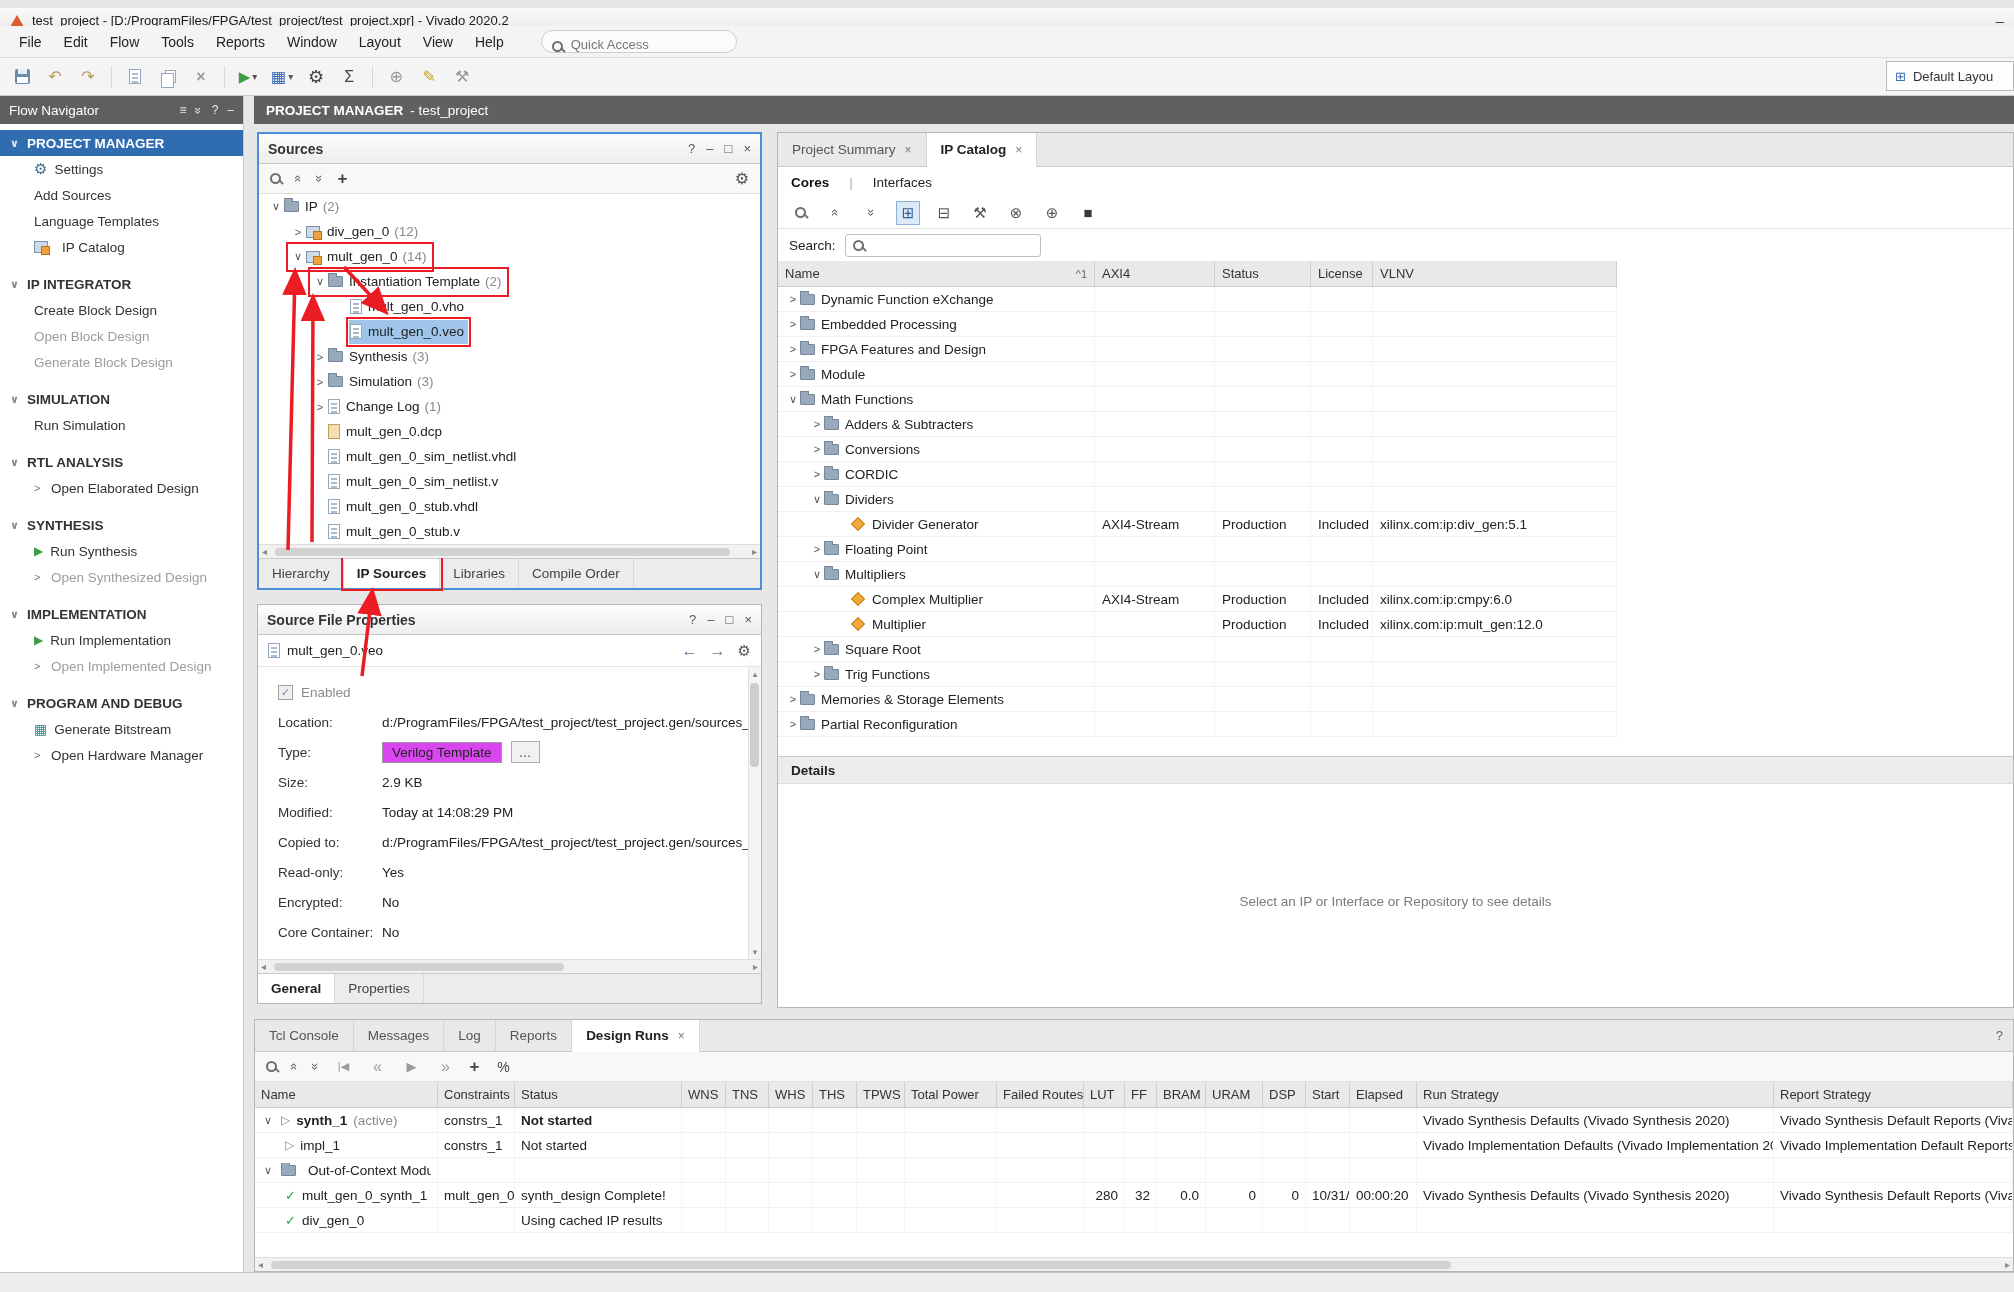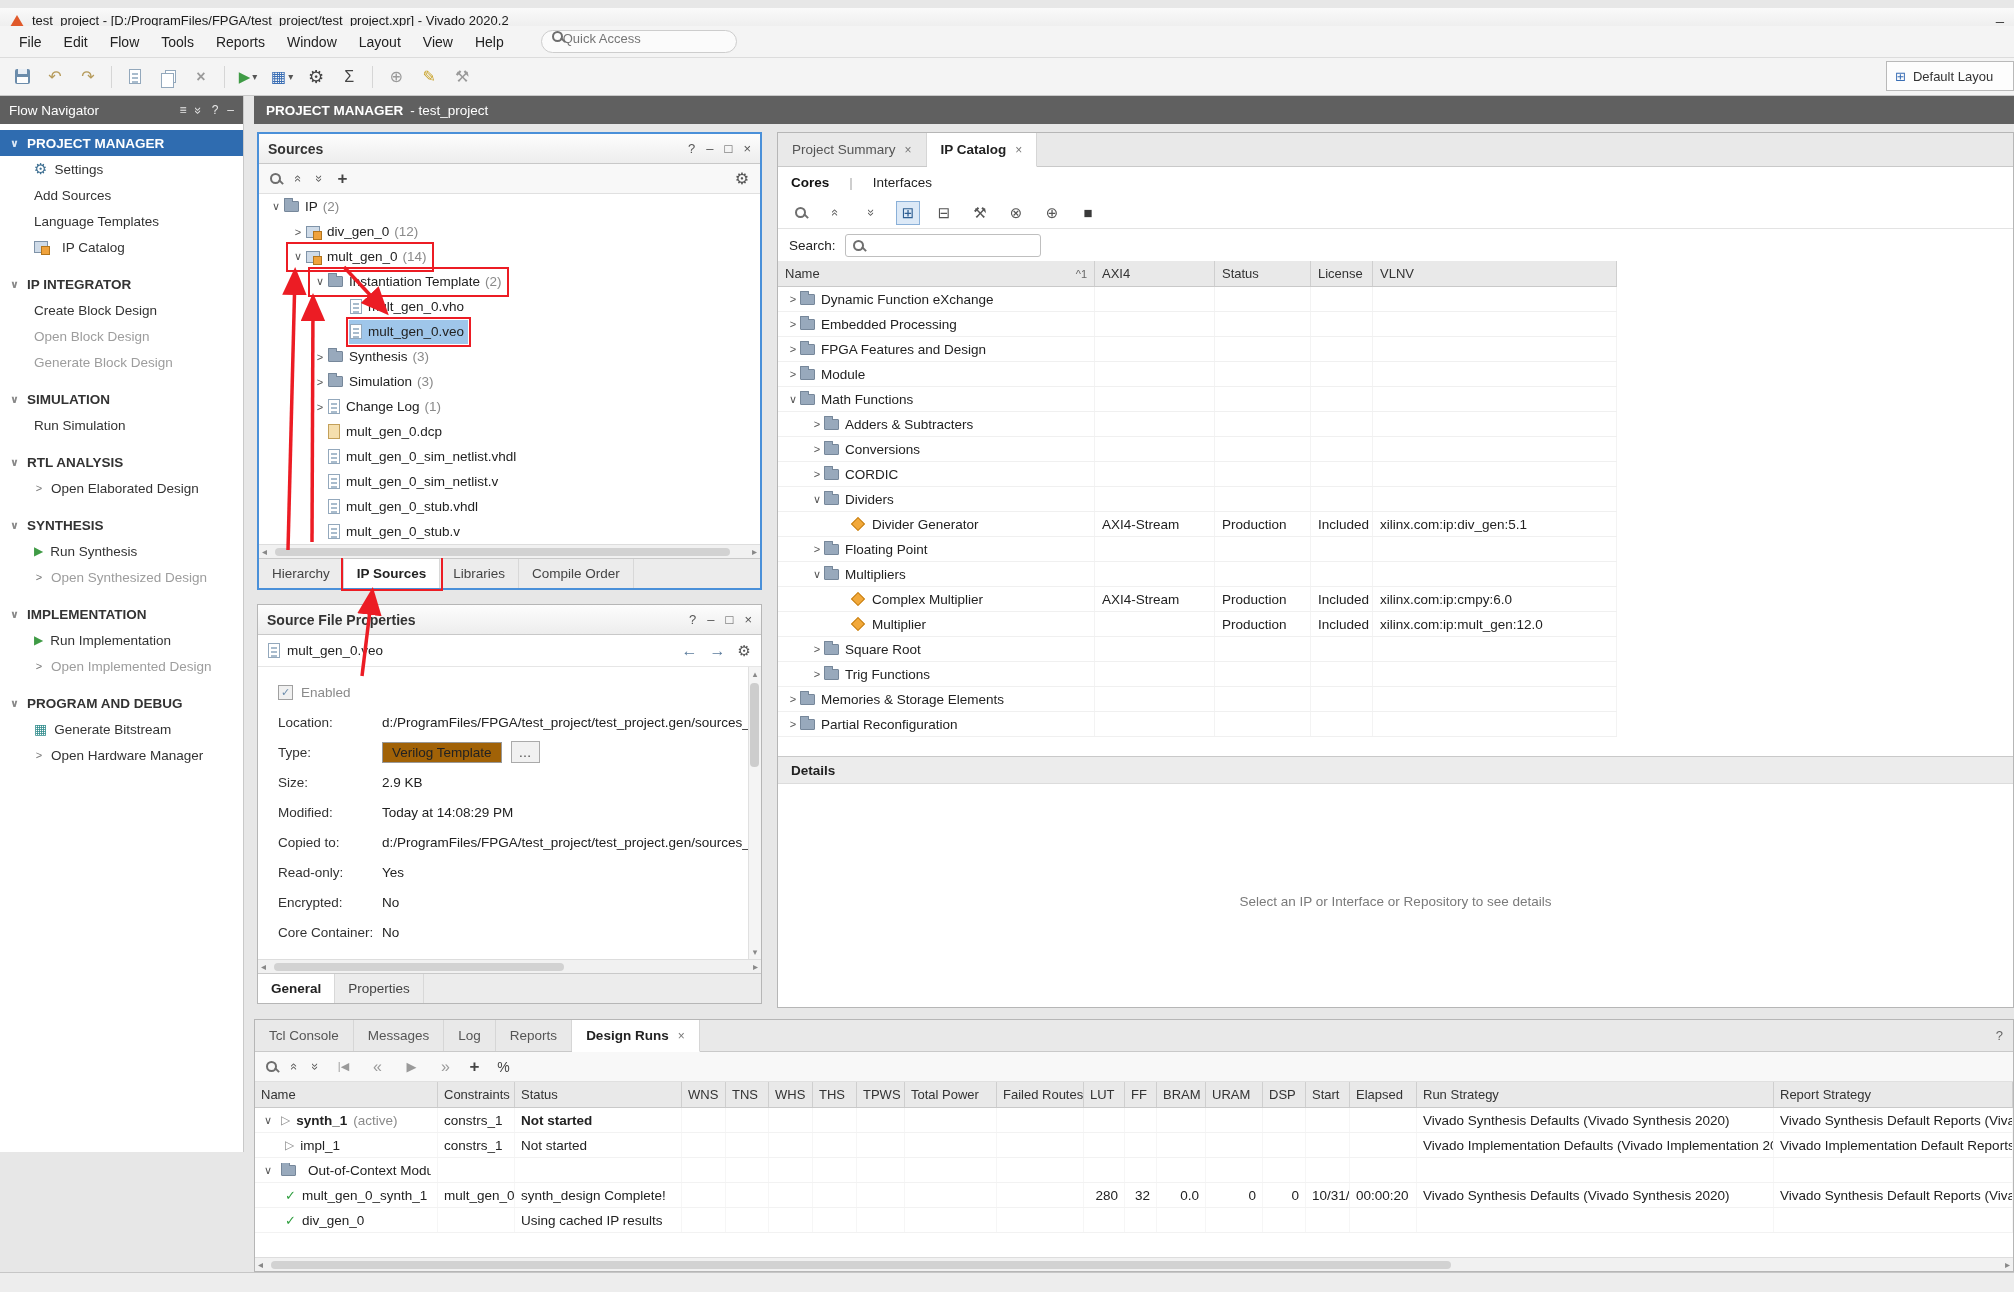--- a/index.html
+++ b/index.html
@@ -5,21 +5,21 @@
 * { margin:0; padding:0; box-sizing:border-box; }
 body { font-family:"Liberation Sans","DejaVu Sans",sans-serif; background:#d4d4d4; }
 #app { position:relative; width:2014px; height:1292px; background:#e7e7e7; overflow:hidden; font-size:14px; color:#222; }
 
 
 #titlebar { position:absolute; left:0; top:8px; width:100%; height:26px; background:linear-gradient(#fafafa,#eaeaea); border-bottom:1px solid #cfcfcf; display:flex; align-items:center; padding:0 10px; font-size:13px; color:#1a1a1a; gap:8px; }
 .vivado-logo { width:0; height:0; border-left:7px solid transparent; border-right:7px solid transparent; border-bottom:12px solid #e0592a; }
 #titlebar .spacer { flex:1; }
 #menubar { position:absolute; top:26px; left:0; width:100%; height:32px; background:#f4f4f4; border-bottom:1px solid #dcdcdc; display:flex; align-items:center; padding-left:8px; font-size:14px; }
 .menu-item { padding:5px 11px; color:#222; }
-.qa-box { margin-left:26px; display:flex; align-items:flex-start; width:196px; height:23px; border:1px solid #cdcdcd; border-radius:12px; background:#fbfbfb; padding:0 10px; }
+.qa-box { margin-left:26px; display:flex; align-items:flex-end; gap:8px; width:196px; height:23px; border:1px solid #cdcdcd; border-radius:12px; background:#fbfbfb; padding:0 10px; }
 .qa-input { border:none; outline:none; background:transparent; color:#9a9a9a; font-size:13px; width:130px; font-family:inherit; }
 #toolbar { position:absolute; top:58px; left:0; width:100%; height:38px; background:#f4f4f4; border-bottom:1px solid #c9c9c9; display:flex; align-items:center; gap:13px; padding-left:12px; }
 .tb-sep { width:1px; height:22px; background:#d6d6d6; }
 .tbi { min-width:20px; height:22px; display:flex; align-items:center; justify-content:center; font-size:16px; color:#555; }
 .tbi.gold { color:#b59a5a; }
 .tbi.green { color:#3f9b45; font-size:15px; }
 .tbi.blue { color:#3b6fb5; }
 .tbi.dark { color:#444; }
 .tbi.amber { color:#c9a227; }
 .tbi.dim { color:#9a9a9a; }
@@ -39,21 +39,21 @@
 .ic-copy::before { content:""; position:absolute; left:-5px; top:2px; width:11px; height:13px; background:#fff; border:1px solid #93a8bc; }
 .ic-folder { position:relative; width:15px; height:11px; background:#98a9bc; border:1px solid #76879a; border-radius:1px; margin-right:6px; flex:none; }
 .ic-folder::before { content:""; position:absolute; top:-4px; left:-1px; width:7px; height:3px; background:#98a9bc; border:1px solid #76879a; border-bottom:none; border-radius:1px 1px 0 0; }
 .ic-ipmod { position:relative; width:14px; height:12px; background:#cfdbe8; border:1px solid #7f93a8; margin-right:7px; flex:none; }
 .ic-ipmod::after { content:""; position:absolute; right:-3px; bottom:-3px; width:7px; height:7px; background:#efa23c; border:1px solid #b3751c; }
 .ic-core { width:10px; height:10px; background:#f2a93b; border:1px solid #c57f15; transform:rotate(45deg); margin:0 9px 0 3px; flex:none; }
 .ic-dcp { width:12px; height:15px; background:#f5dfae; border:1px solid #c3a05a; margin-right:6px; flex:none; }
 .cb { width:15px; height:15px; border:1px solid #a0a0a0; background:#f0f0f0; display:inline-flex; align-items:center; justify-content:center; font-size:11px; color:#6b8cab; margin-right:8px; }
 
 
-#flow-nav { position:absolute; left:0; top:96px; width:244px; height:1056px; background:#fff; border-right:1px solid #c9c9c9;text-align:center; }
+#flow-nav { position:absolute; left:0; top:96px; width:244px; height:1176px; background:#fff; border-right:1px solid #c9c9c9; }
 #flow-nav-header { height:28px; background:#5f5f5f; color:#fff; display:flex; align-items:center; padding:0 9px; font-size:13.5px; gap:6px; }
 #flow-nav-header .hicons { margin-left:auto; display:flex; gap:9px; font-size:12px; color:#e8e8e8; }
 #flow-nav-body { padding-top:6px; }
 .fn-section { margin-bottom:11px; }
 .fn-header { height:26px; display:flex; align-items:center; gap:8px; padding-left:10px; font-weight:bold; font-size:13.5px; color:#333; }
 .fn-header .chev { color:#888; font-size:11px; }
 .fn-header.selected { background:#2f6cb0; color:#fff; }
 .fn-header.selected .chev { color:#dce8f5; }
 .fn-item { height:26px; display:flex; align-items:center; gap:7px; padding-left:34px; font-size:13.5px; color:#333; }
 .fn-item.disabled { color:#9d9d9d; }
@@ -94,21 +94,21 @@
 #props-panel { left:257px; top:604px; width:505px; height:400px; }
 .subrow { height:32px; display:flex; align-items:center; gap:7px; padding:0 10px; border-bottom:1px solid #e6e6e6; font-size:13.5px; }
 .subrow .nav { margin-left:auto; display:flex; gap:12px; align-items:center; }
 .subrow .arr { color:#5b7c9d; font-size:16px; font-weight:bold; }
 .subrow .gear { color:#555; font-size:15px; }
 #props-content { position:relative; height:292px; overflow:hidden; padding-top:10px; }
 .prop-row { height:30px; display:flex; align-items:center; padding-left:20px; font-size:13.5px; white-space:nowrap; }
 .prop-label { width:104px; color:#333; flex:none; }
 .prop-value { color:#222; overflow:hidden; }
 .prop-en { color:#8a8a8a; }
-.type-box { border:1px solid #999; padding:2px 9px; background:#a16207; }
+.type-box { border:1px solid #999; padding:2px 9px; background:#d946ef; }
 .browse-btn { margin-left:9px; border:1px solid #aaa; background:#f1f1f1; padding:0 7px; height:22px; display:flex; align-items:center; font-size:13px; color:#444; }
 .vscroll { position:absolute; right:0; top:0; width:13px; height:100%; background:#f4f4f4; border-left:1px solid #e0e0e0; display:flex; flex-direction:column; align-items:center; justify-content:space-between; font-size:9px; color:#888; padding:2px 0; }
 .vthumb { position:absolute; right:2px; top:16px; width:9px; height:84px; background:#cdcdcd; border-radius:4px; }
 
 
 #catalog-panel { left:777px; top:132px; width:1237px; height:876px; }
 .ttabs { height:34px; background:#e9e9e9; border-bottom:1px solid #c9c9c9; display:flex; align-items:stretch; }
 .ttab { display:flex; align-items:center; gap:9px; padding:0 14px; font-size:13.5px; color:#555; border-right:1px solid #d6d6d6; }
 .ttab.active { background:#fff; color:#222; margin-bottom:-1px; border-bottom:1px solid #fff; }
 .tclose { font-size:12px; color:#777; }

